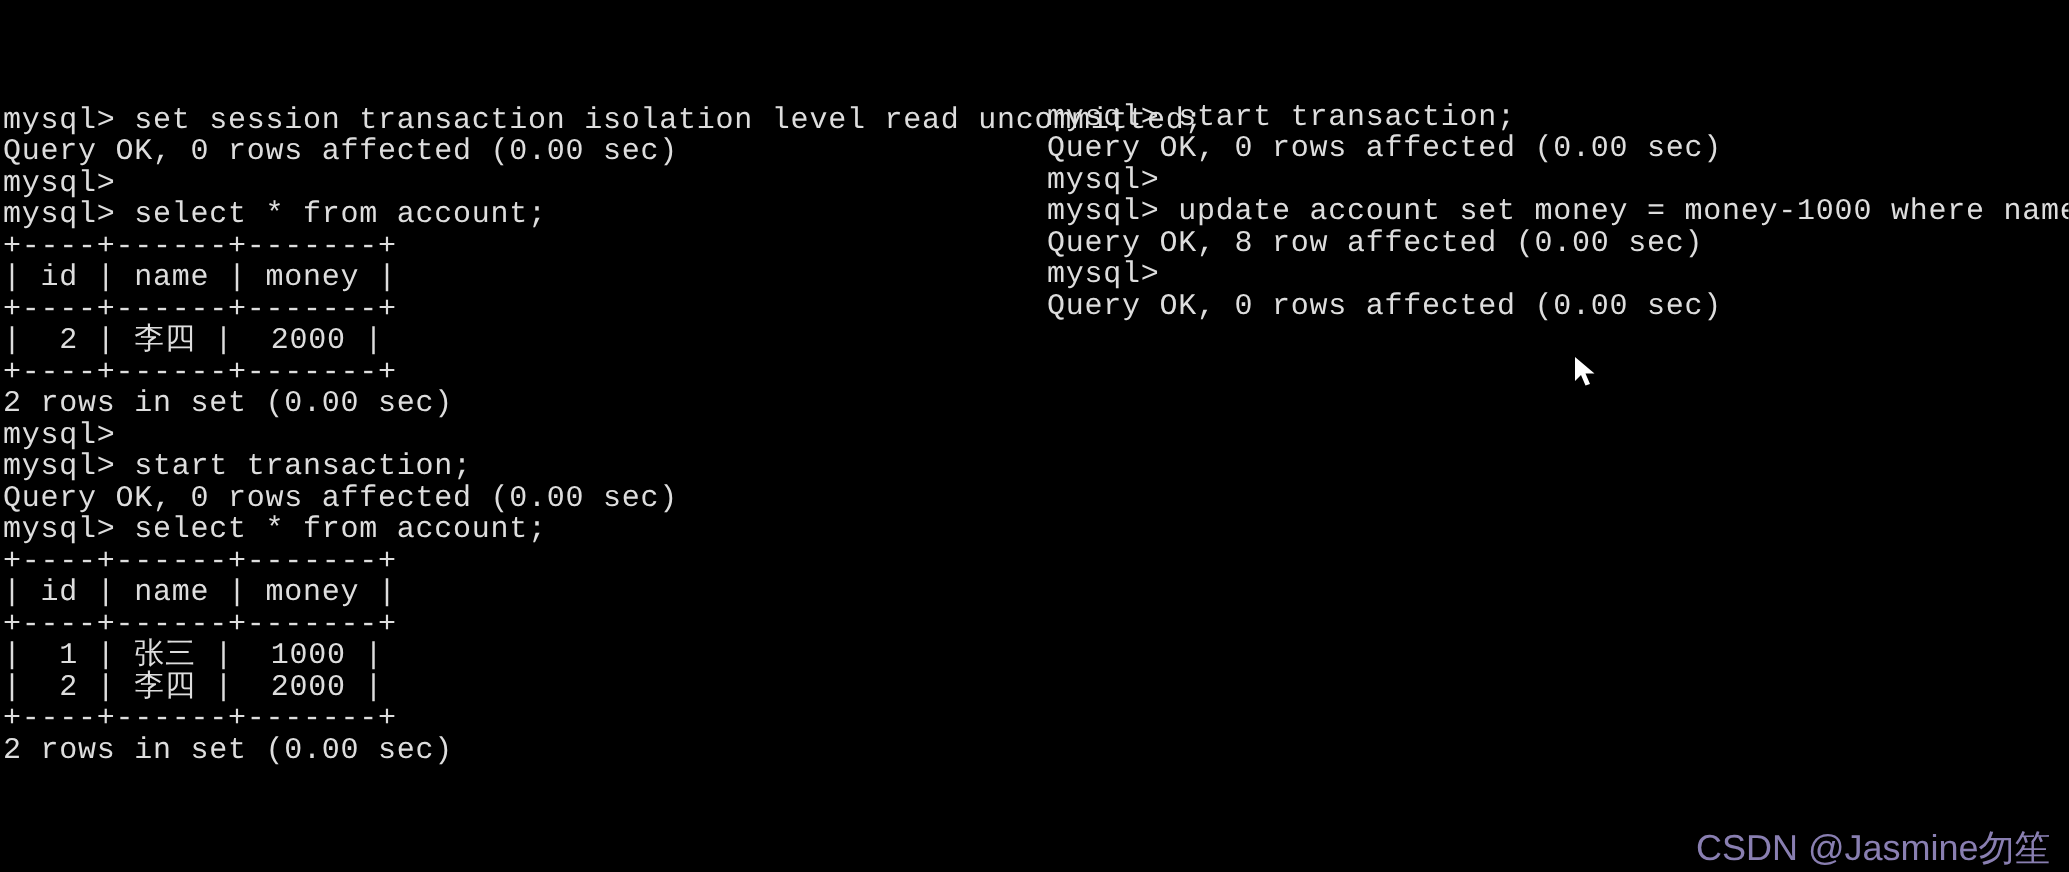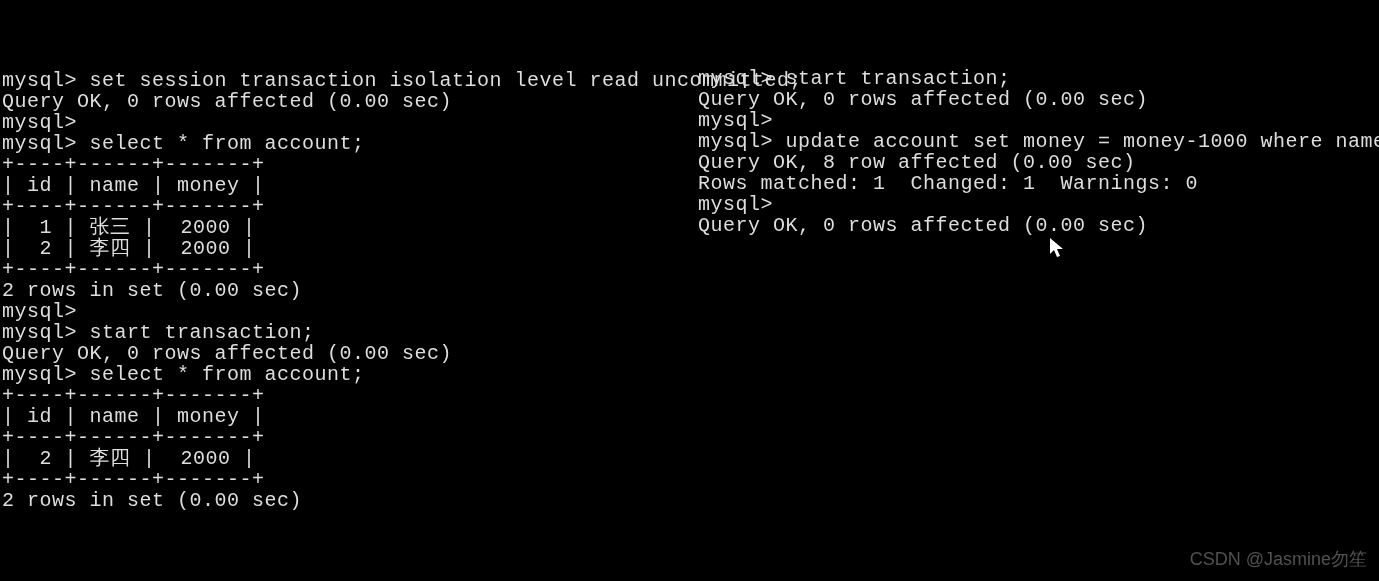--- a/index.html
+++ b/index.html
@@ -26,23 +26,23 @@
       left: 698px;
       top: 68px;
       width: 680px;
       line-height: 1.05;
       letter-spacing: 0.5px;
     }
     .line { white-space: pre; }
     .watermark {
       position: absolute;
       right: 12px;
-      bottom: 10px;
-      color: #737373;
-      font-size: 18px;
+      bottom: 0;
+      color: #c4b5fd;
+      font-size: 24px;
       font-family: Arial, sans-serif;
       opacity: 0.7;
     }
     .cursor {
       position: absolute;
       color: #fff;
       font-size: 18px;
     }
   </style>
 </head>
@@ -50,45 +50,44 @@
 
 <div class="left-pane">
   <div class="line">mysql&gt; set session transaction isolation level read uncommitted;</div>
   <div class="line">Query OK, 0 rows affected (0.00 sec)</div>
   <div class="line"></div>
   <div class="line">mysql&gt;</div>
   <div class="line">mysql&gt; select * from account;</div>
   <div class="line">+----+------+-------+</div>
   <div class="line">| id | name | money |</div>
   <div class="line">+----+------+-------+</div>
-  <div class="line">|  1 | 张三 |  2000 |</div>
   <div class="line">|  2 | 李四 |  2000 |</div>
   <div class="line">+----+------+-------+</div>
   <div class="line">2 rows in set (0.00 sec)</div>
   <div class="line"></div>
   <div class="line">mysql&gt;</div>
   <div class="line">mysql&gt; start transaction;</div>
   <div class="line">Query OK, 0 rows affected (0.00 sec)</div>
   <div class="line">mysql&gt; select * from account;</div>
   <div class="line">+----+------+-------+</div>
   <div class="line">| id | name | money |</div>
   <div class="line">+----+------+-------+</div>
+  <div class="line">|  1 | 张三 |  1000 |</div>
   <div class="line">|  2 | 李四 |  2000 |</div>
   <div class="line">+----+------+-------+</div>
   <div class="line">2 rows in set (0.00 sec)</div>
 </div>
 
 <div class="right-pane">
   <div class="line">mysql&gt; start transaction;</div>
   <div class="line">Query OK, 0 rows affected (0.00 sec)</div>
   <div class="line"></div>
   <div class="line">mysql&gt;</div>
   <div class="line">mysql&gt; update account set money = money-1000 where name = '张三';</div>
   <div class="line">Query OK, 8 row affected (0.00 sec)</div>
-  <div class="line">Rows matched: 1  Changed: 1  Warnings: 0</div>
   <div class="line"></div>
   <div class="line">mysql&gt;</div>
   <div class="line">Query OK, 0 rows affected (0.00 sec)</div>
 </div>
 
 <div class="cursor" style="left:1050px; top:238px;">
   <svg width="14" height="20" viewBox="0 0 14 20">
     <path d="M0 0 L0 16 L4 12 L7 19 L10 18 L7 11 L13 11 Z" fill="#fff"></path>
   </svg>
 </div>

